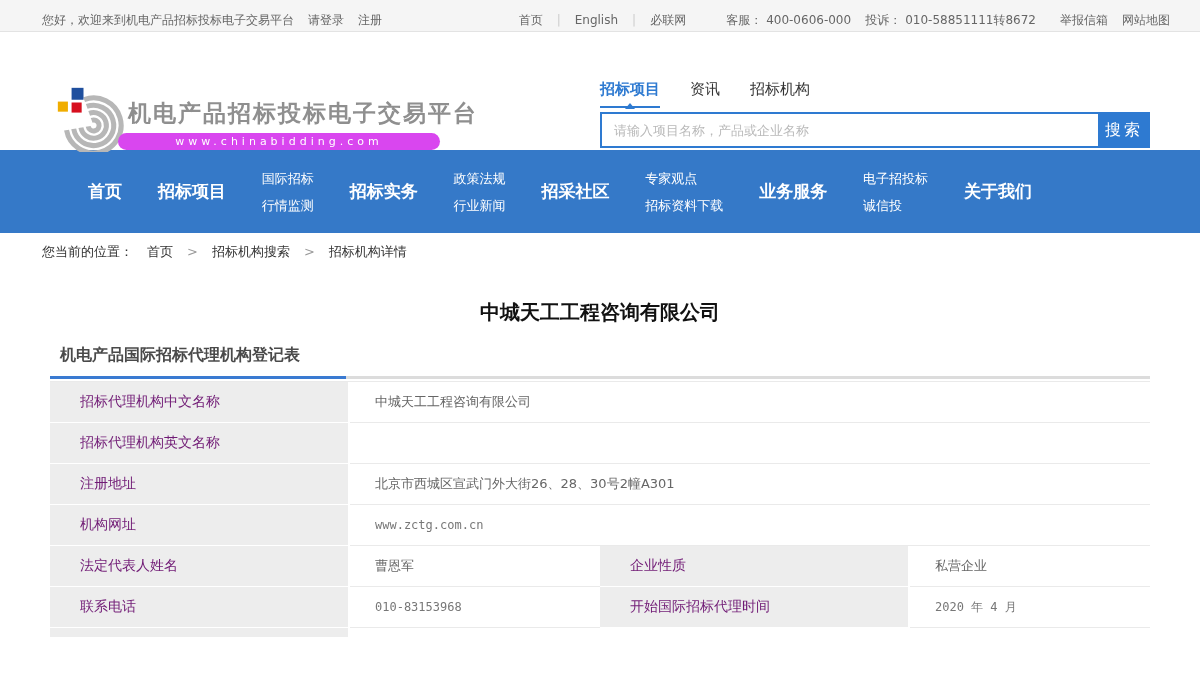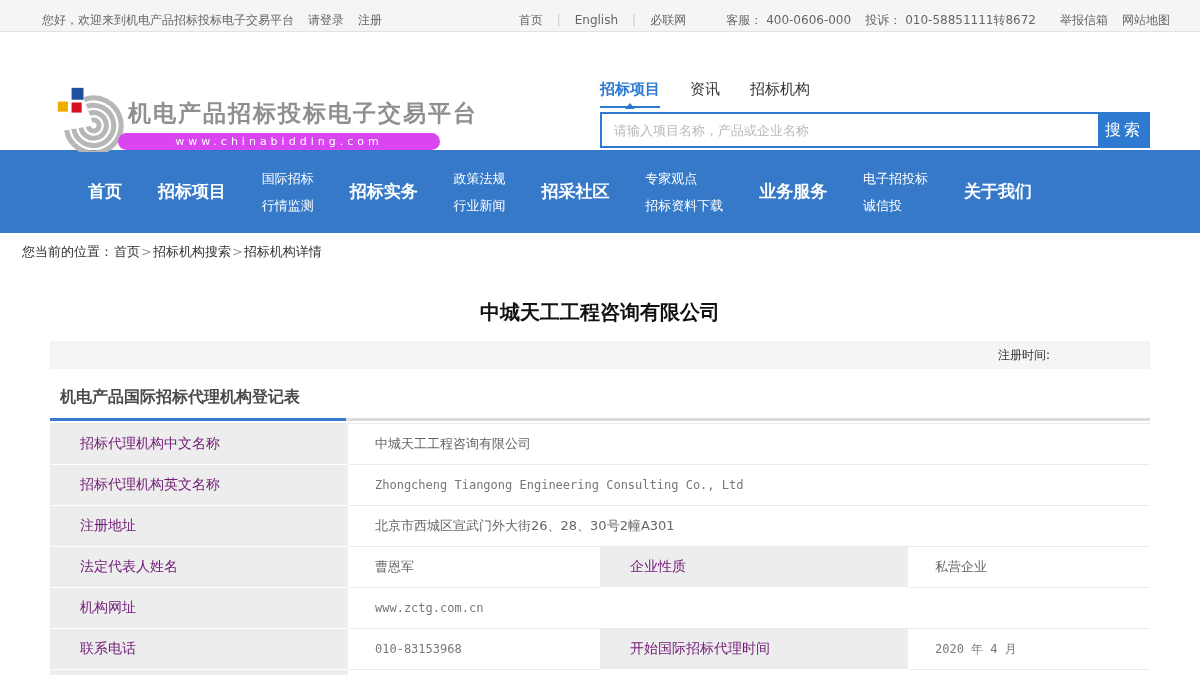--- a/index.html
+++ b/index.html
@@ -39,22 +39,22 @@
     font-size:16px; letter-spacing:3px; cursor:pointer; font-family:inherit; }
 
   
   .nav { height:83px; background:#3579c8; display:flex; align-items:center;
     justify-content:space-between; padding:0 168px 0 88px; }
   .nav-item { color:#fff; cursor:pointer; white-space:nowrap; }
   .nav-item.major { font-size:17px; font-weight:bold; }
   .nav-item.minor { font-size:13px; line-height:27px; font-weight:normal; }
 
   
-  .breadcrumb { height:38px; line-height:38px; padding:0 22px; font-size:13px;
-    color:#333; background:#fff; display:flex; gap:1px; align-items:flex-end; }
+  .breadcrumb { height:38px; line-height:38px; padding:0 42px; font-size:13px;
+    color:#333; background:#fff; display:flex; gap:14px; align-items:flex-end; }
   .crumb { cursor:pointer; }
   .crumb-sep { color:#999; }
 
   
   .content { width:1100px; margin:0 auto; }
   .company-title { text-align:center; font-size:20px; font-weight:bold; color:#111;
     margin-top:26px; height:30px; line-height:30px; }
   .reg-bar { margin-top:14px; height:28px; line-height:28px; background:#f5f5f5;
     text-align:right; padding-right:100px; font-size:12px; color:#333; }
   .section-title { margin-top:18px; font-size:16px; font-weight:bold; color:#4a4a4a;
@@ -162,52 +162,48 @@
   <span class="crumb">首页</span>
   <span class="crumb-sep">&gt;</span>
   <span class="crumb">招标机构搜索</span>
   <span class="crumb-sep">&gt;</span>
   <span>招标机构详情</span>
 </div>
 
 <div class="content">
   <div class="company-title">中城天工工程咨询有限公司</div>
 
-  <div class="reg-bar">
-    <span>注册时间:</span>
-  </div>
 
   <div class="section-title">机电产品国际招标代理机构登记表</div>
   <div class="section-underline">
     <div class="blue-seg"></div>
   </div>
 
   <div class="dtable">
     <div class="row">
       <div class="cell-label">招标代理机构中文名称</div>
       <div class="cell-value">中城天工工程咨询有限公司</div>
     </div>
     <div class="row">
       <div class="cell-label">招标代理机构英文名称</div>
-      <div class="cell-value mono">Zhongcheng Tiangong Engineering Consulting Co., Ltd</div>
     </div>
     <div class="row">
       <div class="cell-label">注册地址</div>
       <div class="cell-value">北京市西城区宣武门外大街26、28、30号2幢A301</div>
+    </div>
+    <div class="row">
+      <div class="cell-label">机构网址</div>
+      <div class="cell-value mono">www.zctg.com.cn</div>
     </div>
     <div class="row split">
       <div class="cell-label">法定代表人姓名</div>
       <div class="cell-value">曹恩军</div>
       <div class="cell-label">企业性质</div>
       <div class="cell-value">私营企业</div>
     </div>
-    <div class="row">
-      <div class="cell-label">机构网址</div>
-      <div class="cell-value mono">www.zctg.com.cn</div>
-    </div>
     <div class="row split">
       <div class="cell-label">联系电话</div>
       <div class="cell-value mono">010-83153968</div>
       <div class="cell-label">开始国际招标代理时间</div>
       <div class="cell-value mono">2020 年 4 月</div>
     </div>
     <div class="row partial">
       <div class="cell-label"></div>
       <div class="cell-value"></div>
     </div>

